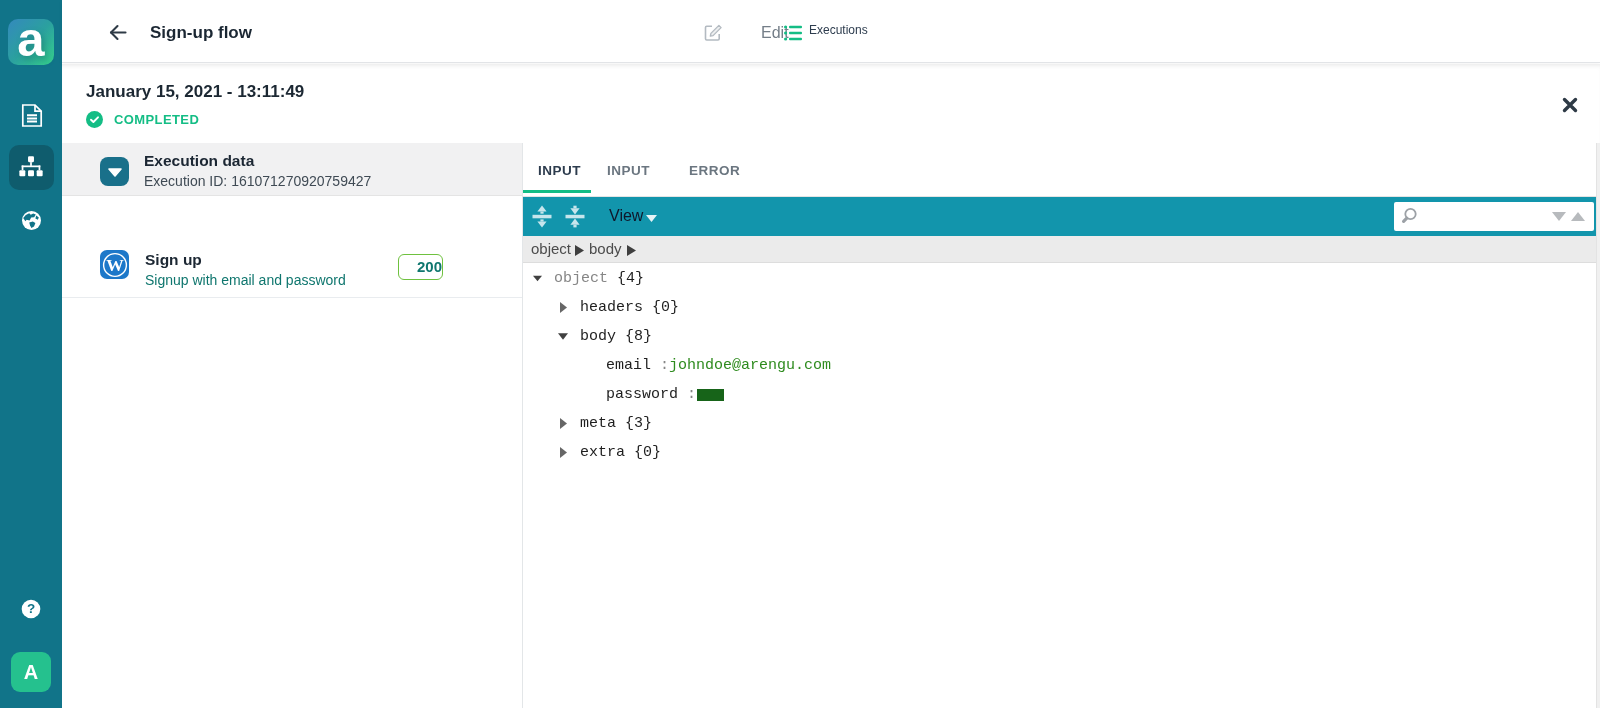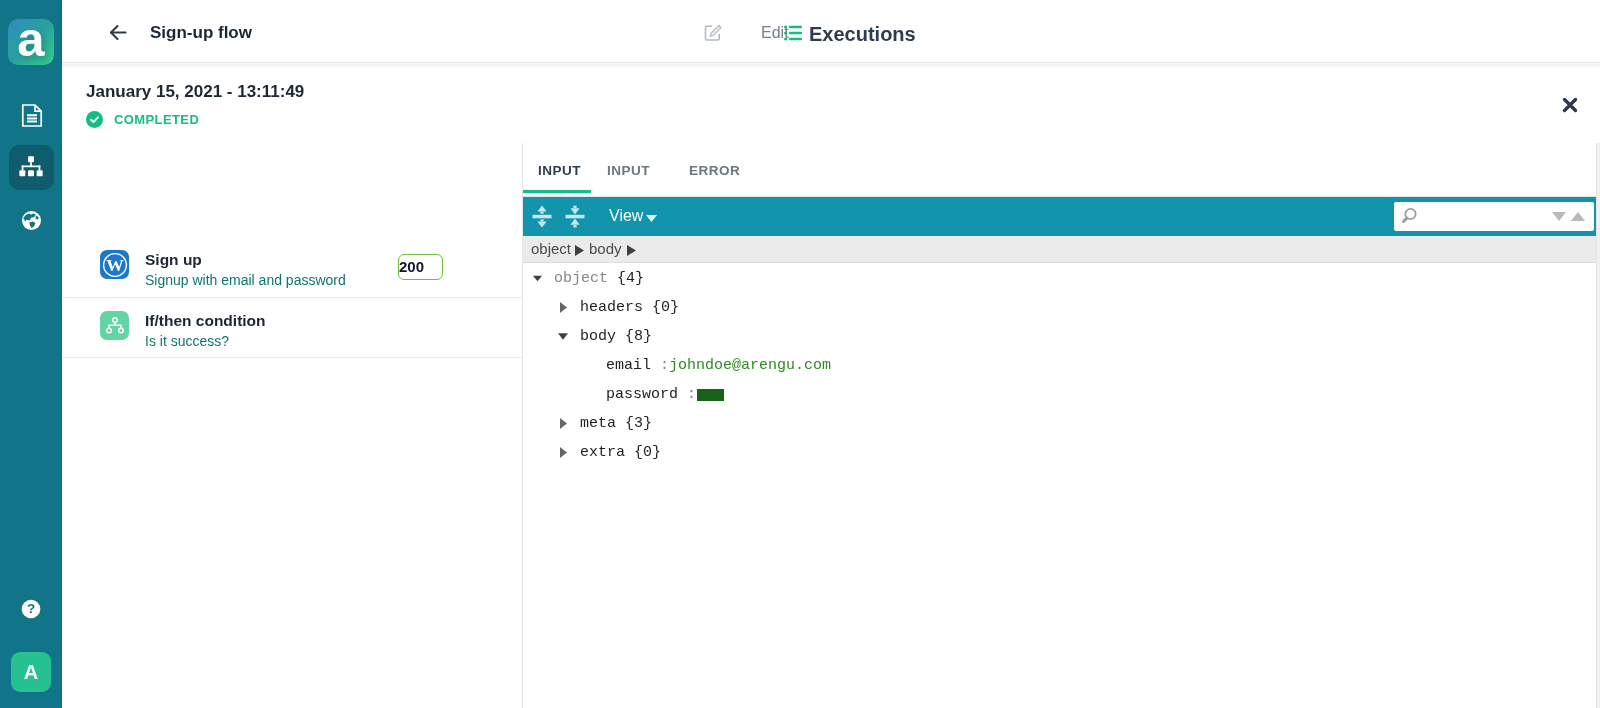--- a/index.html
+++ b/index.html
@@ -7,46 +7,46 @@
 .abs{position:absolute}
 
 #sidebar{position:absolute;left:0;top:0;width:62px;height:708px;background:#117489}
 #logo{position:absolute;left:8px;top:19px;width:46px;height:46px;border-radius:10px;background:linear-gradient(135deg,#3489bd 0%,#2ba09f 50%,#36d18c 100%);color:#fff;font-size:49px;font-weight:bold;text-align:center;line-height:41px;text-shadow:3px 4px 7px rgba(10,80,80,.35)}
 #navactive{position:absolute;left:9px;top:145px;width:45px;height:45px;border-radius:10px;background:#0f5c6d}
 #avatar{position:absolute;left:11px;top:652px;width:40px;height:40px;border-radius:9px;background:#25c18e;color:#fff;font-size:20px;font-weight:bold;text-align:center;line-height:40px}
 
 #topbar{position:absolute;left:62px;top:0;width:1538px;height:63px;background:#fff;border-bottom:1px solid #e2e4e7;box-shadow:0 1px 4px rgba(0,0,0,.05)}
 #title{position:absolute;left:150px;top:23px;font-size:17px;font-weight:bold;color:#1b2733}
 #editlbl{position:absolute;left:761px;top:24px;font-size:16px;color:#747e88}
-#execlbl{position:absolute;left:809px;top:23px;font-size:20px;font-weight:bold;color:#2d3c4e}
+#execlbl{position:absolute;left:809px;top:23px;font-size:12px;font-weight:normal;color:#2d3c4e}
 
 #datebar{position:absolute;left:62px;top:64px;width:1538px;height:79px;background:#fff;box-shadow:inset 0 4px 5px -3px rgba(0,0,0,.10)}
 #datetxt{position:absolute;left:86px;top:82px;font-size:17px;font-weight:bold;color:#1c2833}
 #completed{position:absolute;left:114px;top:112px;font-size:13px;font-weight:bold;color:#14bd85;letter-spacing:.4px}
 
 #lpanel{position:absolute;left:62px;top:143px;width:461px;height:565px;background:#fff;border-right:1px solid #e3e6e8}
 #exechead{position:absolute;left:0;top:0;width:460px;height:53px;background:#f1f1f2;border-bottom:1px solid #e4e4e4}
 #execicon{position:absolute;left:38px;top:14px;width:29px;height:29px;border-radius:8px;background:#19708a}
 #exectitle{position:absolute;left:82px;top:9px;font-size:15.5px;font-weight:bold;color:#1c2733}
 #execsub{position:absolute;left:82px;top:30px;font-size:14px;color:#3f4a54}
 #thead{position:absolute;left:0;top:53px;width:460px;height:38px;background:#f5f6f8;border-bottom:1px solid #dfe2e5}
 .thlbl{position:absolute;top:12px;font-size:15px;font-weight:bold;color:#848e98}
 .row{position:absolute;left:0;width:460px;background:#fff;border-bottom:1px solid #e9ecef}
 .ricon{position:absolute;left:38px;width:29px;height:29px;border-radius:7px}
 .rtitle{position:absolute;left:83px;font-size:15.5px;font-weight:bold;color:#1c2733}
 .rsub{position:absolute;left:83px;font-size:14px;color:#0f766e}
-#badge{position:absolute;left:336px;top:20px;width:45px;height:26px;border:1.5px solid #6fc13f;border-radius:6px;color:#0f172a;font-size:15px;font-weight:bold;text-align:left;line-height:23px}
+#badge{position:absolute;left:336px;top:20px;width:45px;height:26px;border:1.5px solid #6fc13f;border-radius:6px;color:#0f766e;font-size:15px;font-weight:bold;text-align:right;line-height:23px}
 
 #rpanel{position:absolute;left:523px;top:143px;width:1073px;height:565px;background:#fff}
 #tabs{position:absolute;left:0;top:0;width:1073px;height:54px;background:#fff;border-bottom:1px solid #e4e4e4}
 .tab{position:absolute;top:20px;font-size:13.5px;font-weight:bold;letter-spacing:.5px;color:#6b7680}
 #tabinput{color:#2d3c4e}
 #tabline{position:absolute;left:0;top:47px;width:68px;height:3px;background:#14bd85}
 #toolbar{position:absolute;left:0;top:54px;width:1073px;height:39px;background:#1295ac}
-#viewlbl{position:absolute;left:86px;top:10px;font-size:16px;color:#ffffff}
+#viewlbl{position:absolute;left:86px;top:10px;font-size:16px;color:#0f172a}
 #searchbox{position:absolute;left:871px;top:5px;width:200px;height:29px;background:#fff;border-radius:2px}
 #crumbs{position:absolute;left:0;top:93px;width:1073px;height:27px;background:#ebebeb;border-bottom:1px solid #dddddd;font-size:15px;color:#4c4c4c}
 .crumbtxt{position:absolute;top:4px}
 
 .jline{position:absolute;font-family:Liberation Mono, monospace;font-size:15px;color:#1f1f1f;white-space:pre}
 .jg{color:#868686}
 .jv{color:#2e8b1e}
 #pwblock{position:absolute;left:697px;top:389px;width:27px;height:12px;background:#176419}
 
 #strip{position:absolute;left:1596px;top:143px;width:4px;height:565px;background:#f0f0f0;border-left:1px solid #e3e3e3}
@@ -111,42 +111,39 @@
 <svg class="abs" style="left:86px;top:111px" width="17" height="17" viewBox="0 0 17 17">
   <circle cx="8.5" cy="8.5" r="8.5" fill="#14bd85"></circle>
   <path d="M5 8.7 L7.4 11 L12 6.3" fill="none" stroke="#fff" stroke-width="1.9" stroke-linecap="round" stroke-linejoin="round"></path>
 </svg>
 <div id="completed">COMPLETED</div>
 <svg class="abs" style="left:1562px;top:97px" width="16" height="16" viewBox="0 0 16 16" fill="none" stroke="#2e3a46" stroke-width="3.4" stroke-linecap="round">
   <path d="M2.5 2.5 L13.5 13.5 M13.5 2.5 L2.5 13.5"></path>
 </svg>
 
 <div id="lpanel">
+  <div id="exechead">
+    <div id="execicon">
+      <svg style="position:absolute;left:7.5px;top:10.5px" width="14" height="9" viewBox="0 0 14 9">
+          <path d="M1 1 H13 L7 8 Z" fill="#fff" stroke="#fff" stroke-width="1.6" stroke-linejoin="round"></path>
+        </svg>
+    </div>
+    <div id="exectitle">Execution data</div>
+    <div id="execsub">Execution ID: 161071270920759427</div>
+  </div>
   <div class="row" style="top:91px;height:64px">
     <div class="ricon" style="top:16px;background:#1d78c9">
       <svg style="position:absolute;left:1.5px;top:1.5px" width="26" height="26" viewBox="0 0 26 26">
         <circle cx="13" cy="13" r="11.4" fill="none" stroke="#fff" stroke-width="1.4"></circle>
         <text x="13" y="18.6" text-anchor="middle" font-family="Liberation Serif,serif" font-size="17.5" font-weight="bold" fill="#fff">W</text>
       </svg>
     </div>
     <div class="rtitle" style="top:17px">Sign up</div>
     <div class="rsub" style="top:38px">Signup with email and password</div>
     <div id="badge">200</div>
-  </div>
-  <div class="row" style="top:155px;height:60px">
-    <div class="ricon" style="top:13px;background:#62d5a3">
-      <svg style="position:absolute;left:3.5px;top:3.5px" width="22" height="22" viewBox="0 0 22 22" fill="none" stroke="#fff" stroke-width="1.5">
-        <circle cx="11" cy="5" r="2.3"></circle>
-        <path d="M11 7.3 V10.2 M5 13.2 V10.2 H17 V13.2"></path>
-        <circle cx="5" cy="15.5" r="2.3"></circle>
-        <circle cx="17" cy="15.5" r="2.3"></circle>
-      </svg>
-    </div>
-    <div class="rtitle" style="top:14px">If/then condition</div>
-    <div class="rsub" style="top:35px">Is it success?</div>
   </div>
 </div>
 
 <div id="rpanel">
   <div id="tabs">
     <div class="tab" id="tabinput" style="left:15px">INPUT</div>
     <div class="tab" style="left:84px">INPUT</div>
     <div class="tab" style="left:166px">ERROR</div>
     <div id="tabline"></div>
   </div>

